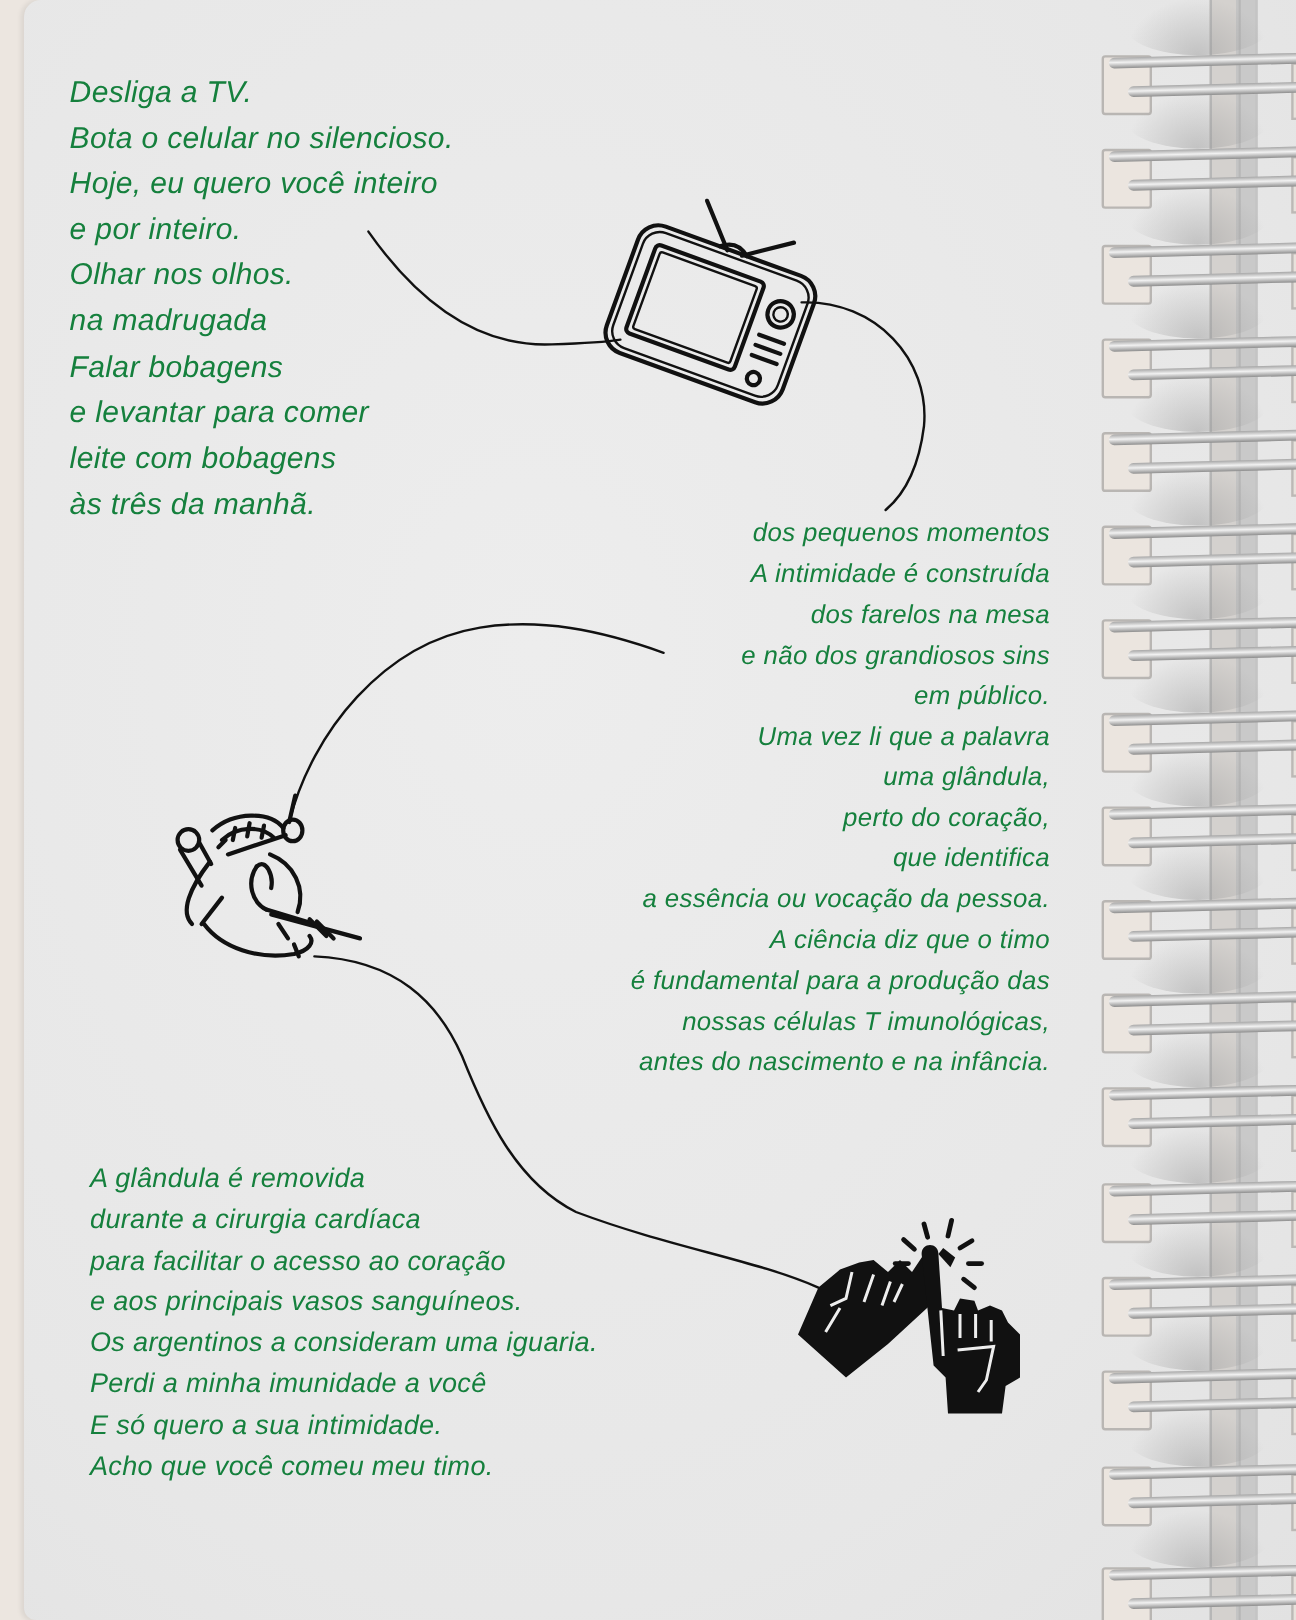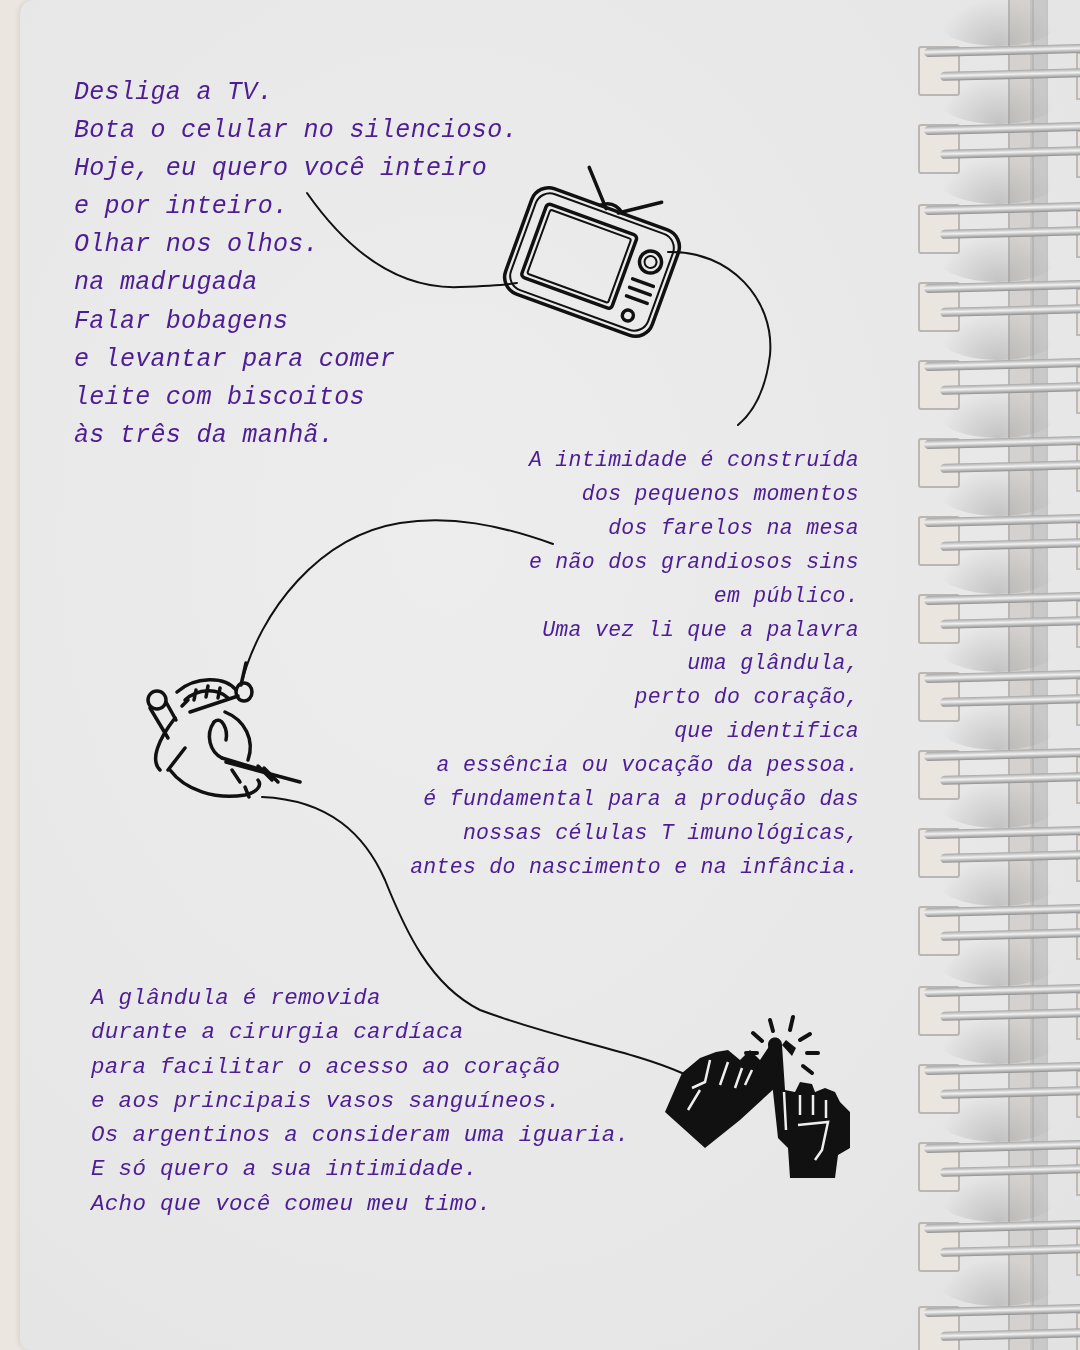--- a/index.html
+++ b/index.html
@@ -11,25 +11,25 @@
   .page {
     position: absolute; left: 20px; top: 0; width: 1060px; height: 1350px;
     background: #e9e9e9;
     background-image: radial-gradient(ellipse at 40% 40%, #ededed 0%, #e7e7e7 70%, #e2e2e2 100%);
     border-top-left-radius: 14px;
     border-bottom-left-radius: 10px;
     box-shadow: -2px 0 4px rgba(0,0,0,0.08);
   }
   .poem {
     position: absolute;
-    font-family: Liberation Mono, monospace;
+    font-family: Liberation Sans, sans-serif;
     font-style: italic;
-    color: #4c1d95;
+    color: #15803d;
     letter-spacing: 0.3px;
-    margin: 16px;
+    margin: 0;
   }
   .poem .line { display: block; white-space: pre; }
   .poem-a { left: 58px; top: 58px; font-size: 25px; line-height: 38.1px; }
   .poem-b { right: 205px; top: 428px; font-size: 21.5px; line-height: 33.9px; text-align: right; }
   .poem-c { left: 75px; top: 965px; font-size: 22.5px; line-height: 34.3px; }
   svg.overlay { position: absolute; left: 0; top: 0; }
   .spiral { position: absolute; left: 910px; top: 0; width: 170px; height: 1350px; }
   .rail { position: absolute; top: 0; height: 1350px; background: #d4d1ce; border-left: 2px solid #b7b7b7; border-right: 2px solid #c4c4c4; }
   .ring { position: absolute; left: 8px; width: 170px; height: 60px; }
   .ring .shadow {
@@ -249,41 +249,43 @@
 
 <div class="poem poem-a">
   <span class="line">Desliga a TV.</span>
   <span class="line">Bota o celular no silencioso.</span>
   <span class="line">Hoje, eu quero você inteiro</span>
   <span class="line">e por inteiro.</span>
   <span class="line">Olhar nos olhos.</span>
   <span class="line">na madrugada</span>
   <span class="line">Falar bobagens</span>
   <span class="line">e levantar para comer</span>
-  <span class="line">leite com biscoitos</span>
+  <span class="line">leite com bobagens</span>
   <span class="line">às três da manhã.</span>
 </div>
 
 <div class="poem poem-b">
+  <span class="line">dos pequenos momentos</span>
   <span class="line">A intimidade é construída</span>
-  <span class="line">dos pequenos momentos</span>
   <span class="line">dos farelos na mesa</span>
   <span class="line">e não dos grandiosos sins</span>
   <span class="line">em público.</span>
   <span class="line">Uma vez li que a palavra</span>
   <span class="line">uma glândula,</span>
   <span class="line">perto do coração,</span>
   <span class="line">que identifica</span>
   <span class="line">a essência ou vocação da pessoa.</span>
+  <span class="line">A ciência diz que o timo</span>
   <span class="line">é fundamental para a produção das</span>
   <span class="line">nossas células T imunológicas,</span>
   <span class="line">antes do nascimento e na infância.</span>
 </div>
 
 <div class="poem poem-c">
   <span class="line">A glândula é removida</span>
   <span class="line">durante a cirurgia cardíaca</span>
   <span class="line">para facilitar o acesso ao coração</span>
   <span class="line">e aos principais vasos sanguíneos.</span>
   <span class="line">Os argentinos a consideram uma iguaria.</span>
+  <span class="line">Perdi a minha imunidade a você</span>
   <span class="line">E só quero a sua intimidade.</span>
   <span class="line">Acho que você comeu meu timo.</span>
 </div>
 
 </body></html>

